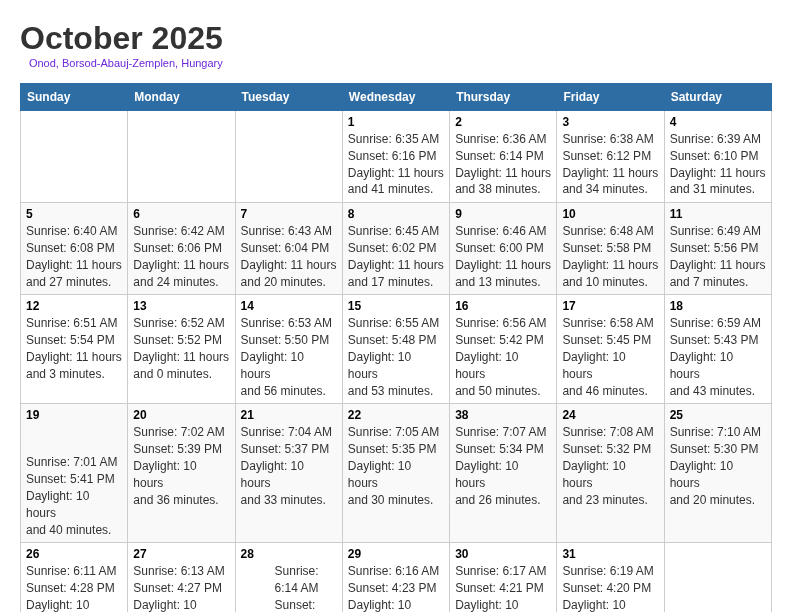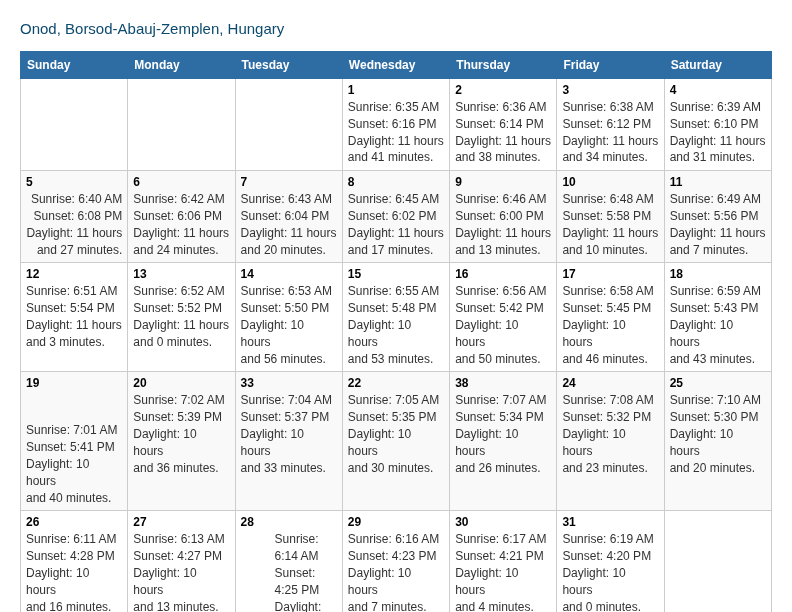--- a/index.html
+++ b/index.html
@@ -23,22 +23,22 @@
     .title-section {
       text-align: right;
       margin-bottom: 6px;
     }
     .month-title {
       font-size: 32px;
       font-weight: bold;
       color: #333;
     }
     .location-title {
-      font-size: 15px;
-      color: #0c4a6e;
+      font-size: 11px;
+      color: #6d28d9;
     }
     .top-row {
       display: flex;
       justify-content: space-between;
       align-items: flex-start;
       margin-bottom: 8px;
     }
     table {
       width: 100%;
       border-collapse: collapse;
@@ -80,20 +80,21 @@
     }
     .empty-cell {
       background: #fff !important;
     }
   </style>
 </head>
 <body>
 
 <div class="top-row">
   <div class="title-section">
+    <div class="month-title">October 2025</div>
     <div class="location-title">Onod, Borsod-Abauj-Zemplen, Hungary</div>
   </div>
 </div>
 
 <table>
   <thead>
     <tr>
     <th>Sunday</th>
         <th>Monday</th>
         <th>Tuesday</th>
@@ -133,21 +134,21 @@
           <span class="day-number">4</span>
           <div class="day-info" style="white-space: pre-line;">Sunrise: 6:39 AM
 Sunset: 6:10 PM
 Daylight: 11 hours
 and 31 minutes.</div>
         </td>
       </tr>
       <tr>
         <td>
           <span class="day-number">5</span>
-          <div class="day-info" style="white-space: pre-line; text-align: right;">Sunrise: 6:40 AM
+          <div class="day-info" style="white-space: pre-line;">Sunrise: 6:40 AM
 Sunset: 6:08 PM
 Daylight: 11 hours
 and 27 minutes.</div>
         </td>
         <td>
           <span class="day-number">6</span>
           <div class="day-info" style="white-space: pre-line;">Sunrise: 6:42 AM
 Sunset: 6:06 PM
 Daylight: 11 hours
 and 24 minutes.</div>
@@ -248,21 +249,21 @@
 and 40 minutes.</div>
         </td>
         <td>
           <span class="day-number">20</span>
           <div class="day-info" style="white-space: pre-line;">Sunrise: 7:02 AM
 Sunset: 5:39 PM
 Daylight: 10 hours
 and 36 minutes.</div>
         </td>
         <td>
-          <span class="day-number">33</span>
+          <span class="day-number">21</span>
           <div class="day-info" style="white-space: pre-line;">Sunrise: 7:04 AM
 Sunset: 5:37 PM
 Daylight: 10 hours
 and 33 minutes.</div>
         </td>
         <td>
           <span class="day-number">22</span>
           <div class="day-info" style="white-space: pre-line;">Sunrise: 7:05 AM
 Sunset: 5:35 PM
 Daylight: 10 hours

